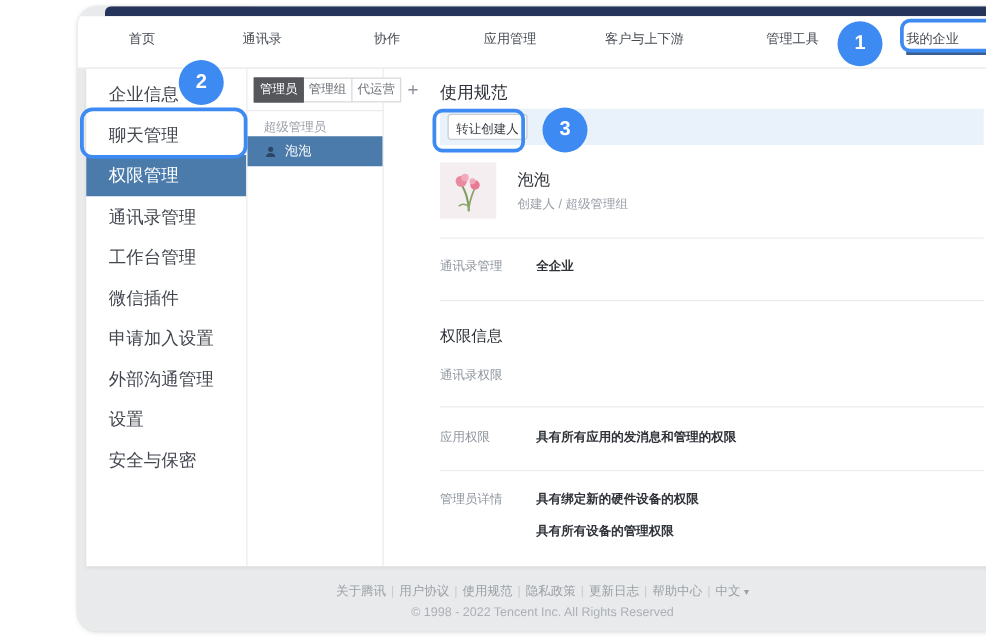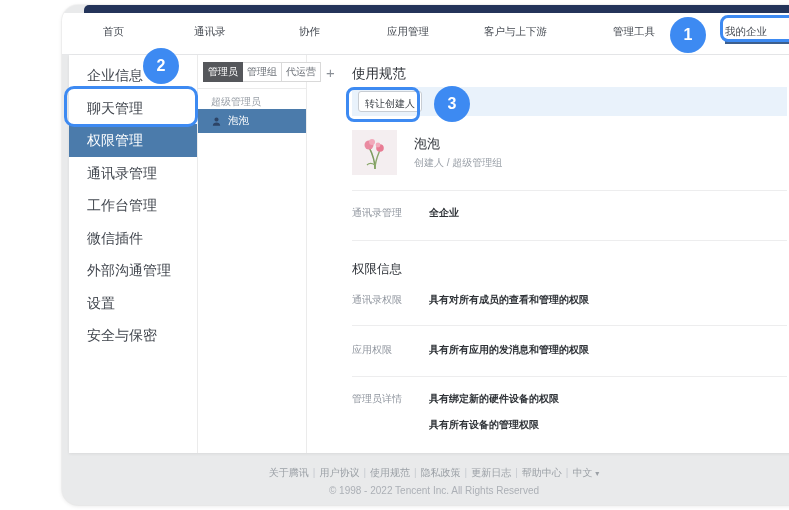--- a/index.html
+++ b/index.html
@@ -98,20 +98,21 @@
 
     <div class="workarea">
 
       <div class="sidebar">
         <div class="side-item">企业信息</div>
         <div class="side-item">聊天管理</div>
         <div class="side-item selected">权限管理</div>
         <div class="side-item">通讯录管理</div>
         <div class="side-item">工作台管理</div>
         <div class="side-item">微信插件</div>
+        <div class="side-item">申请加入设置</div>
         <div class="side-item">外部沟通管理</div>
         <div class="side-item">设置</div>
         <div class="side-item">安全与保密</div>
       </div>
 
       <div class="midcol">
         <div class="tabs">
           <div class="tab selected">管理员</div>
           <div class="tab">管理组</div>
           <div class="tab">代运营</div>
@@ -153,21 +154,20 @@
         <div class="hdiv" style="top:135px"></div>
 
         <div class="row-label" style="top:151px">通讯录管理</div>
         <div class="row-value" style="top:151px">全企业</div>
 
         <div class="hdiv" style="top:185px"></div>
 
         <div class="section-heading">权限信息</div>
 
         <div class="row-label" style="top:238px">通讯录权限</div>
-        <div class="row-value" style="top:238px">具有对所有成员的查看和管理的权限</div>
 
         <div class="hdiv" style="top:270px"></div>
 
         <div class="row-label" style="top:288px">应用权限</div>
         <div class="row-value" style="top:288px">具有所有应用的发消息和管理的权限</div>
 
         <div class="hdiv" style="top:321px"></div>
 
         <div class="row-label" style="top:337px">管理员详情</div>
         <div class="row-value" style="top:337px">具有绑定新的硬件设备的权限</div>

